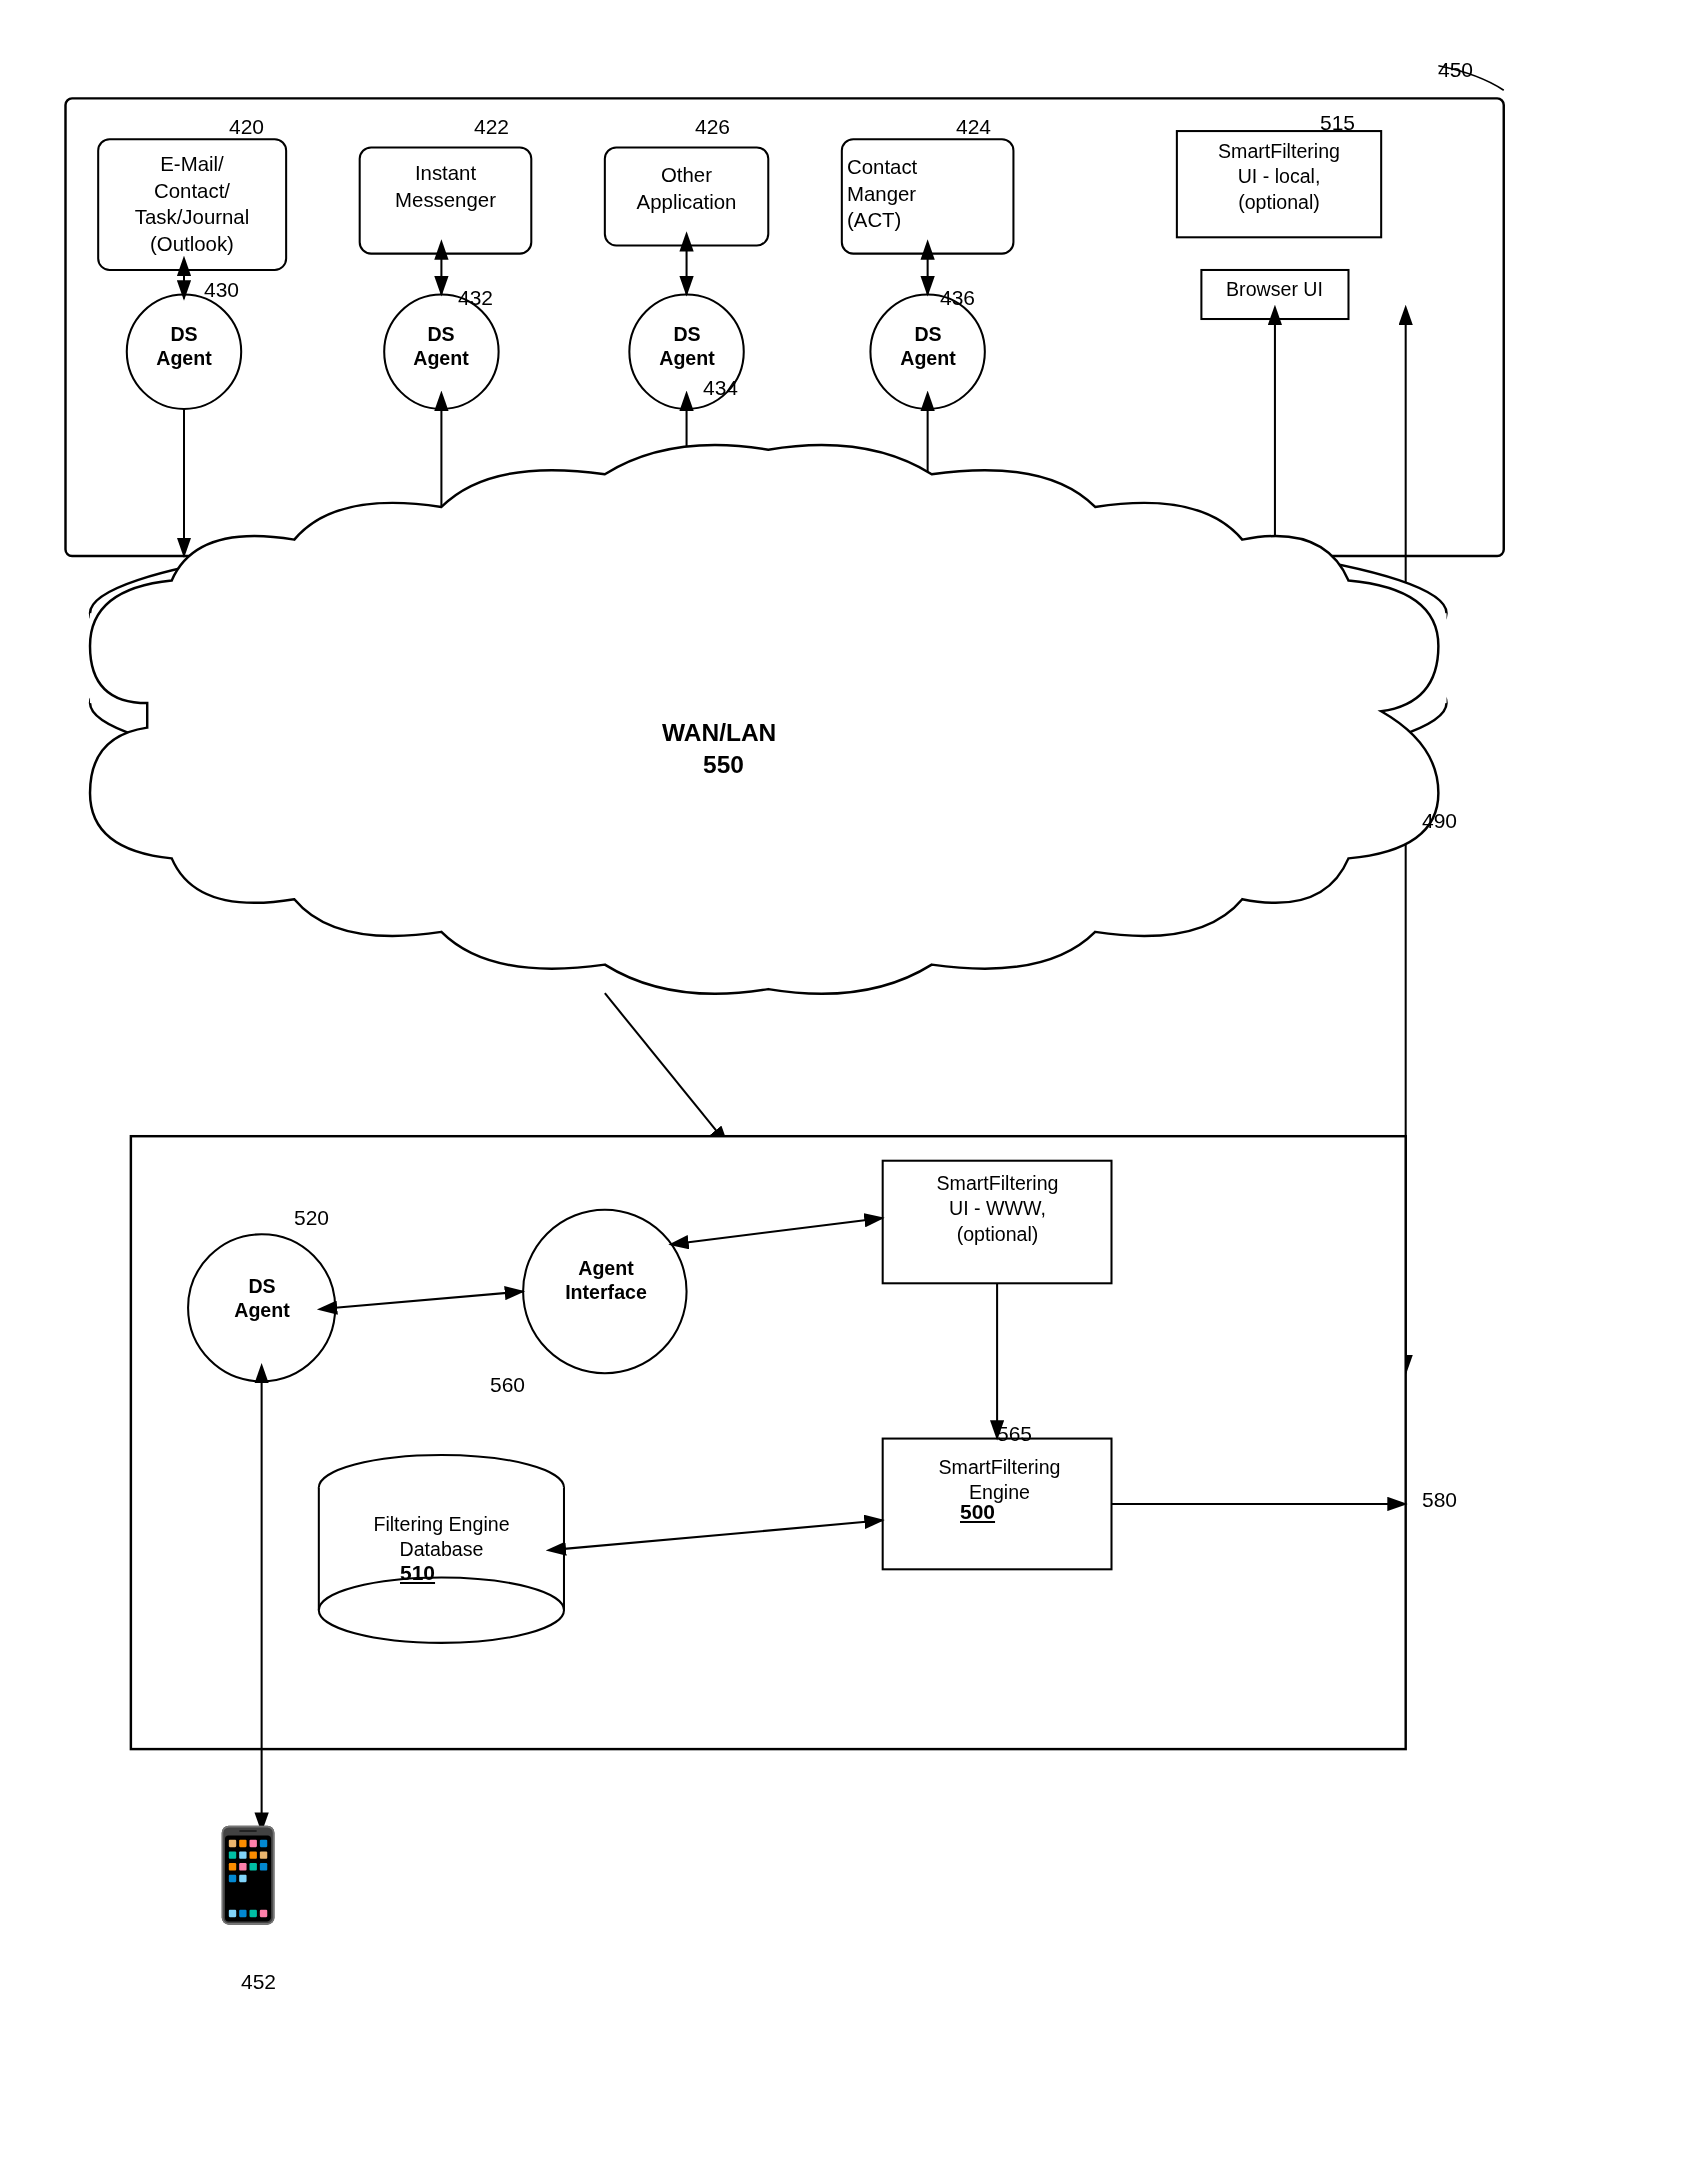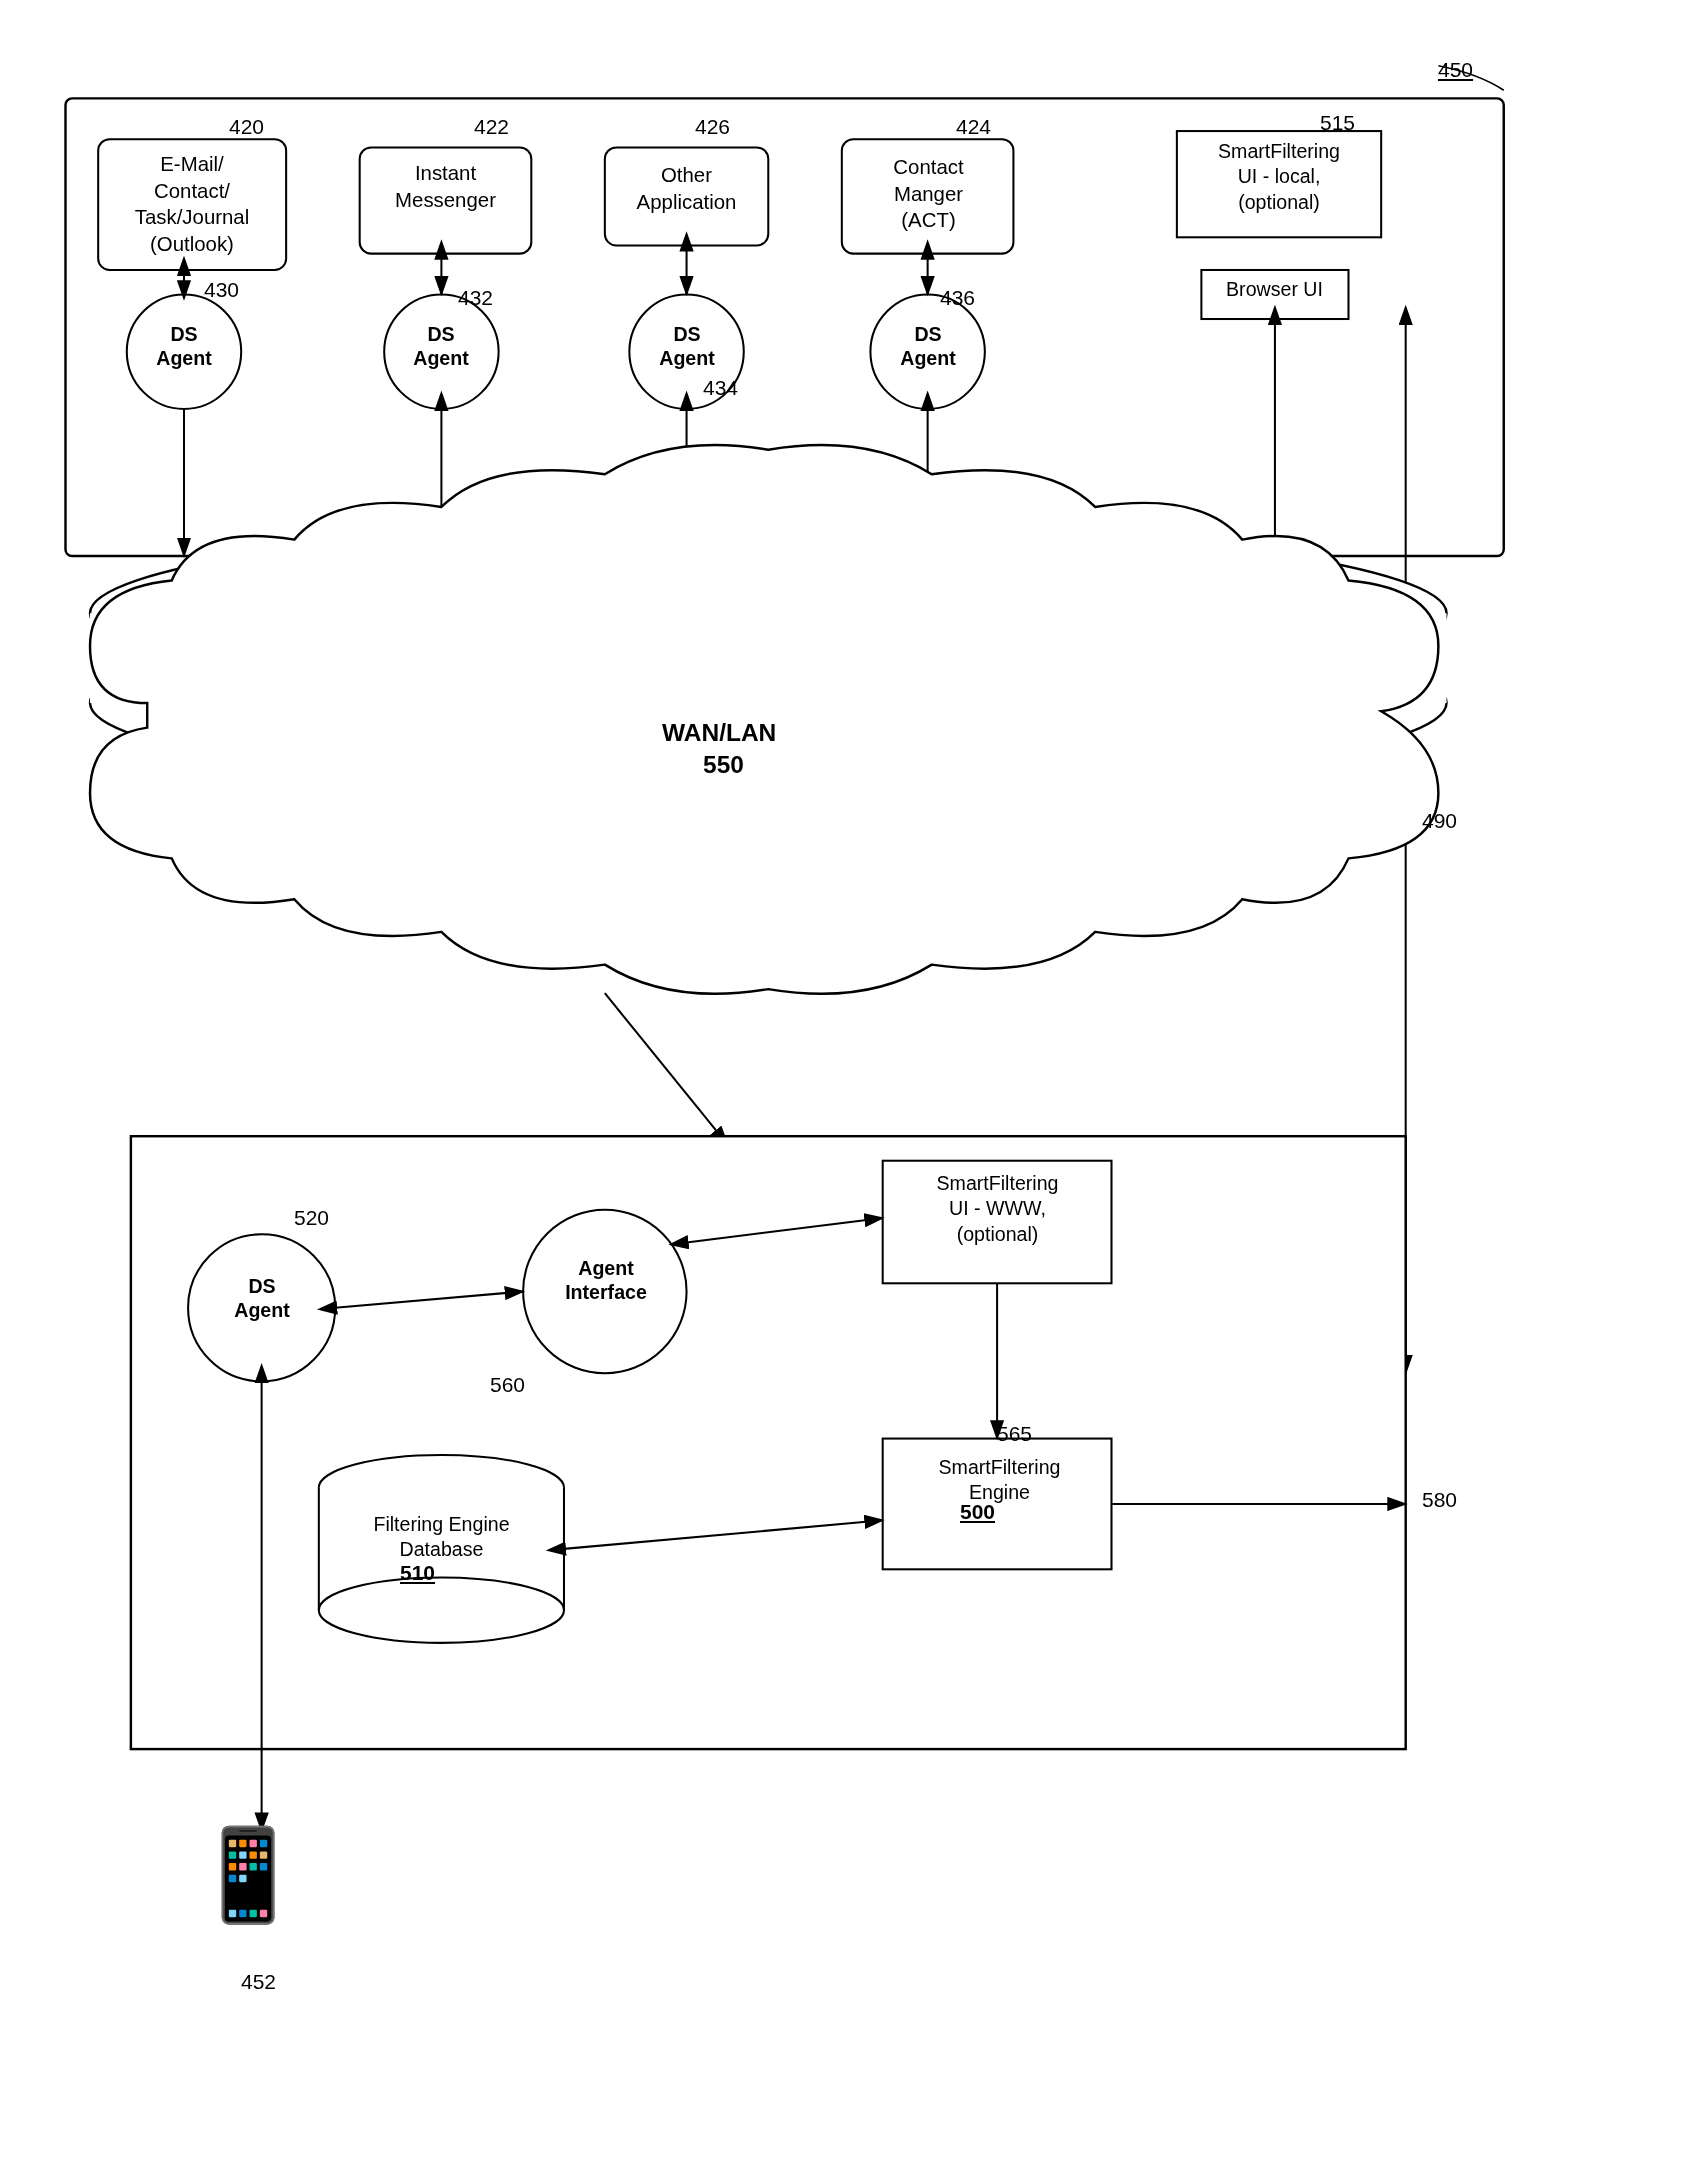--- a/index.html
+++ b/index.html
@@ -158,35 +158,35 @@
     <ellipse cx="480" cy="1930" rx="150" ry="40" fill="white" stroke="#000" stroke-width="2.5"></ellipse>
 
     <line x1="630" y1="1855" x2="1020" y2="1820" stroke="#000" stroke-width="2.5" marker-end="url(#arrowhead)" marker-start="url(#arrowhead-start)"></line>
 
     <line x1="1300" y1="1800" x2="1660" y2="1800" stroke="#000" stroke-width="2.5" marker-end="url(#arrowhead)"></line>
 
     <line x1="260" y1="1650" x2="260" y2="2200" stroke="#000" stroke-width="2.5" marker-end="url(#arrowhead)" marker-start="url(#arrowhead-start)"></line>
 
   </svg>
 
-  <div class="ref-label" style="top:24.5px; left:1389px;text-decoration:underline;">450</div>
+  <div class="ref-label" style="top:24.5px; left:1389px;">450</div>
 
   <div style="position:absolute; top:118px; left:53px; width:180px; text-align:center; font-size:20.4px; line-height:1.3;">E-Mail/<br>Contact/<br>Task/Journal<br>(Outlook)</div>
 
   <div class="ref-label" style="top:82px; left:180px;">420</div>
 
   <div style="position:absolute; top:127px; left:315px; width:163px; text-align:center; font-size:20.4px; line-height:1.3;">Instant<br>Messenger</div>
 
   <div class="ref-label" style="top:82px; left:425px;">422</div>
 
   <div style="position:absolute; top:129px; left:560px; width:155px; text-align:center; font-size:20.4px; line-height:1.3;">Other<br>Application</div>
 
   <div class="ref-label" style="top:82px; left:646px;">426</div>
 
-  <div style="position:absolute; top:121px; left:798px; width:163px; text-align:center; font-size:20.4px; line-height:1.3;">Contact<br>Manger<br>(ACT)</div>
+  <div style="position:absolute; top:121px; left:798px; width:163px; font-size:20.4px; line-height:1.3;">Contact<br>Manger<br>(ACT)</div>
 
   <div class="ref-label" style="top:82px; left:907px;">424</div>
 
   <div style="position:absolute; top:106px; left:1132px; width:196px; text-align:center; font-size:19.6px; line-height:1.3;">SmartFiltering<br>UI - local,<br>(optional)</div>
 
   <div class="ref-label" style="top:78px; left:1271px;">515</div>
 
   <div style="position:absolute; top:245px; left:1156px; width:139px; text-align:center; font-size:19.6px;">Browser UI</div>
 
   <div style="position:absolute; top:290px; left:94px; width:82px; text-align:center; font-size:19.6px; font-weight:bold; line-height:1.2;">DS<br>Agent</div>

